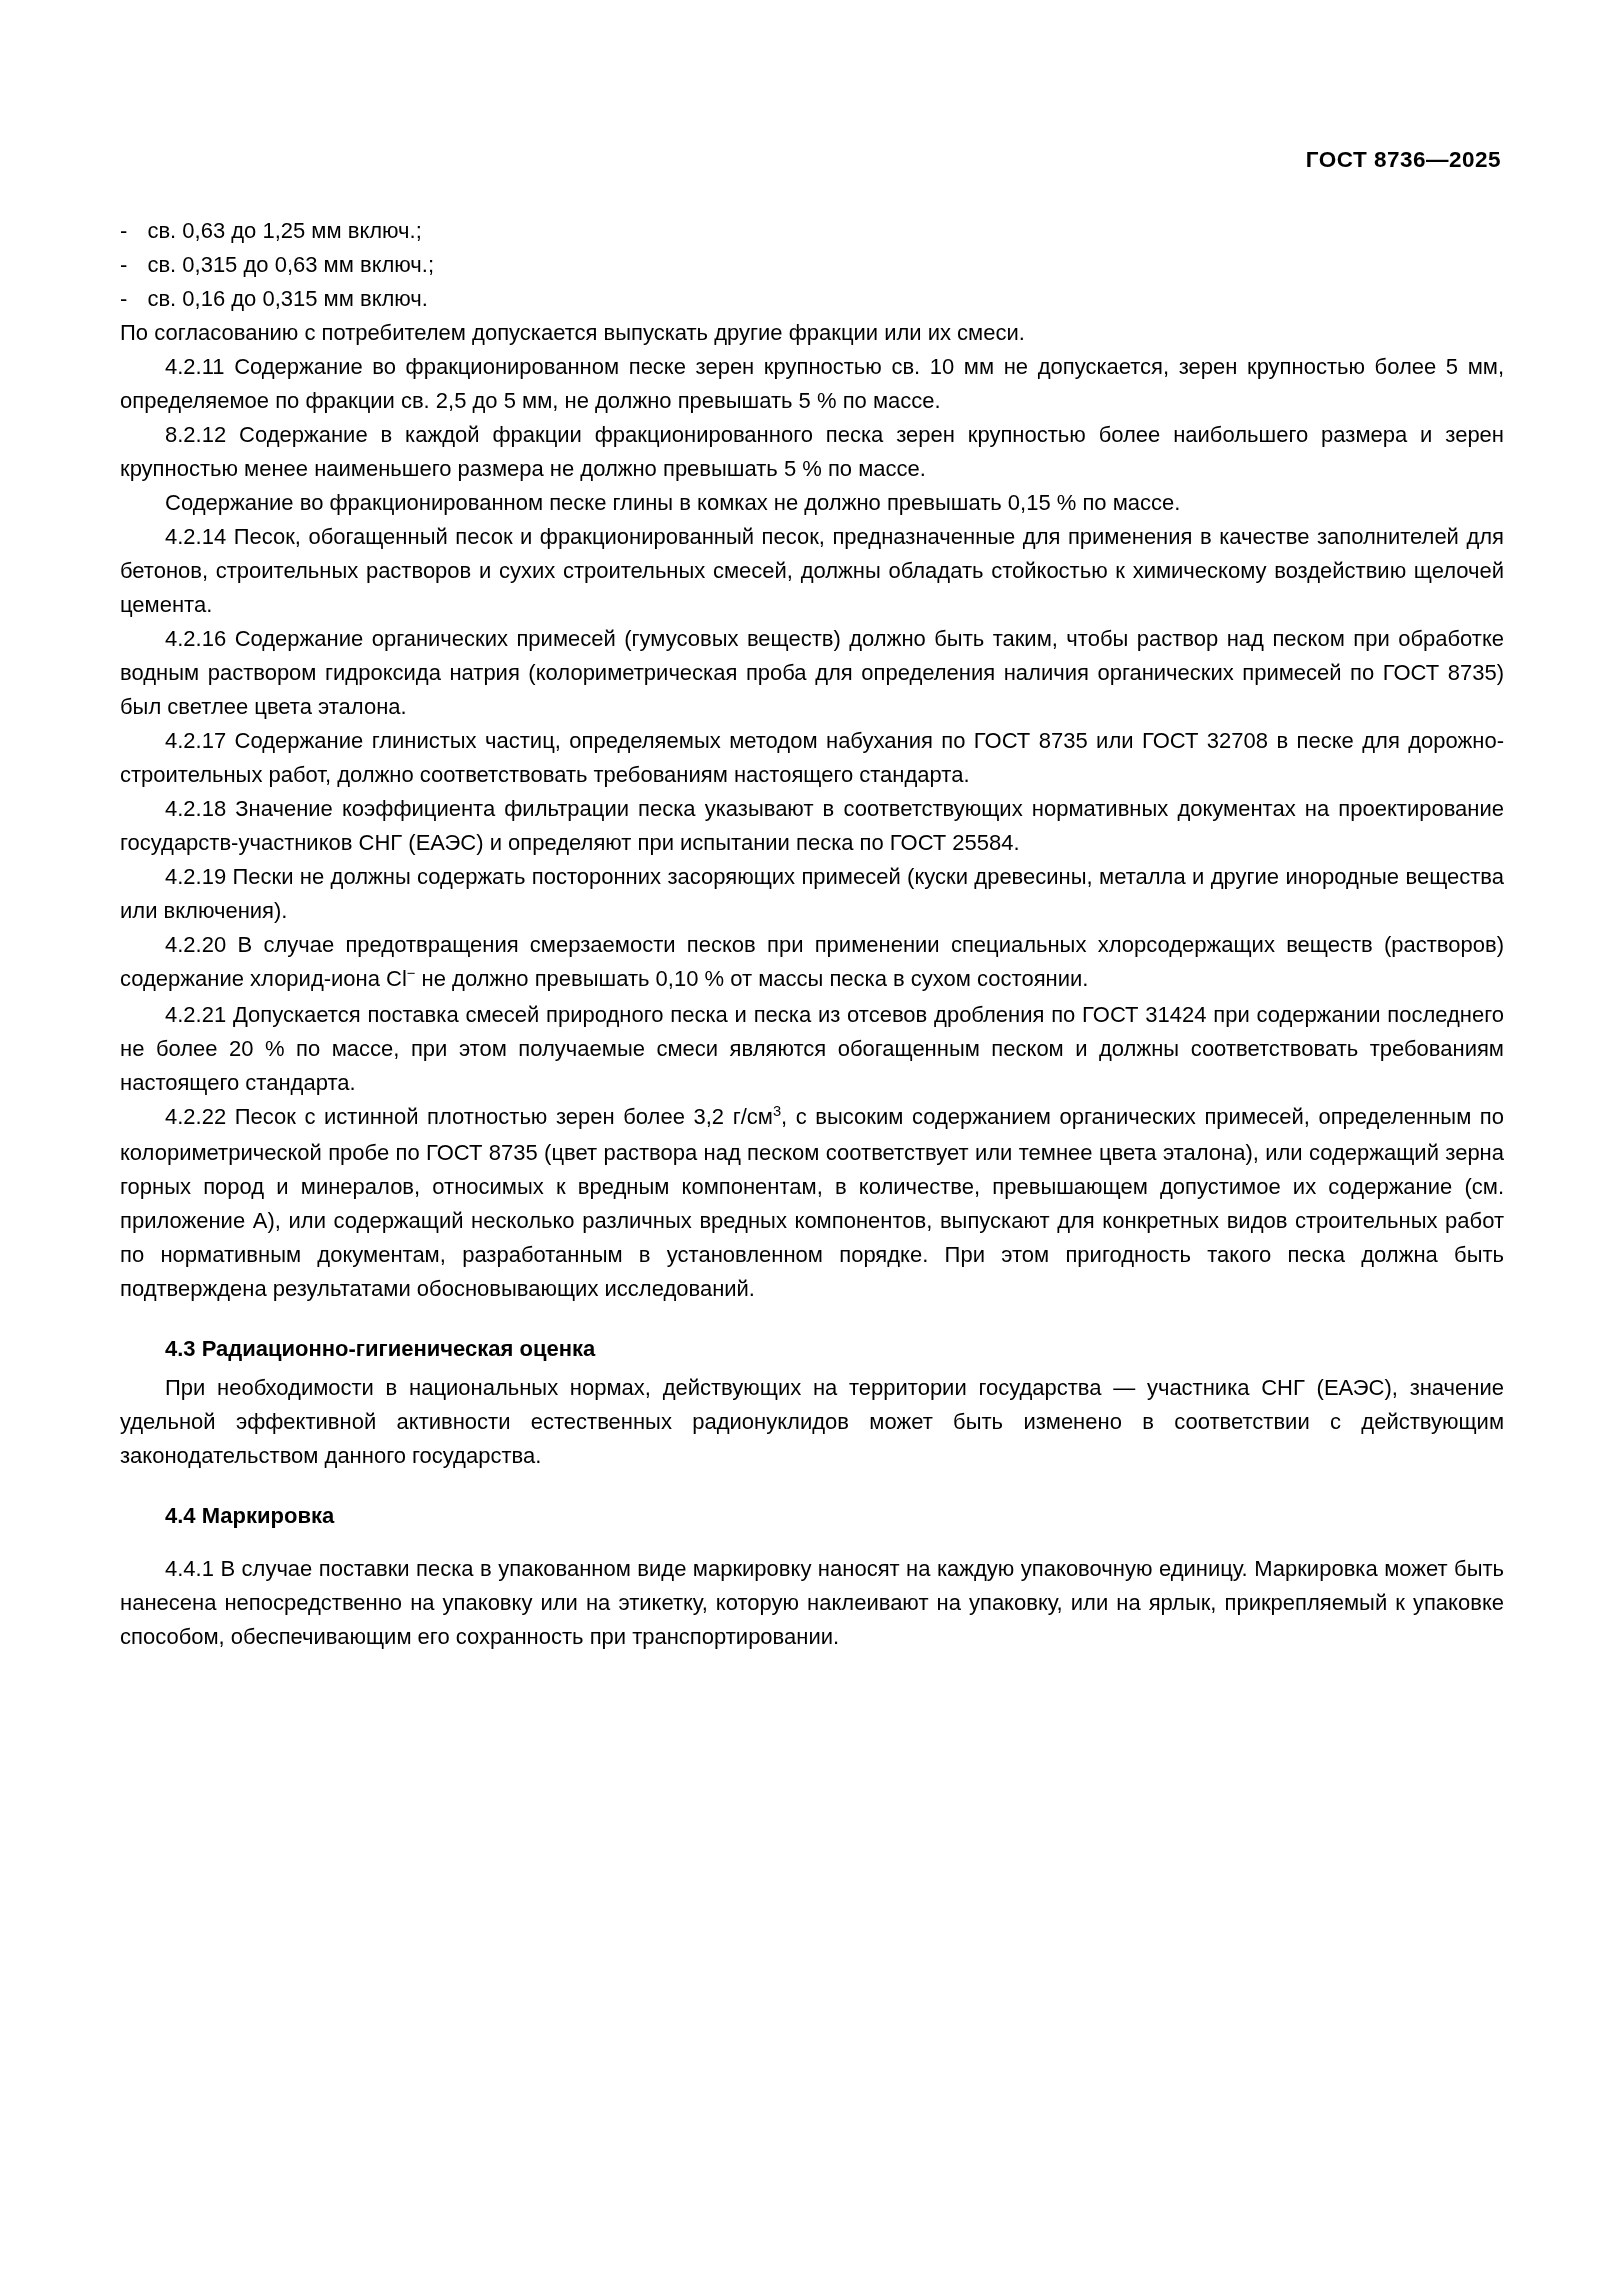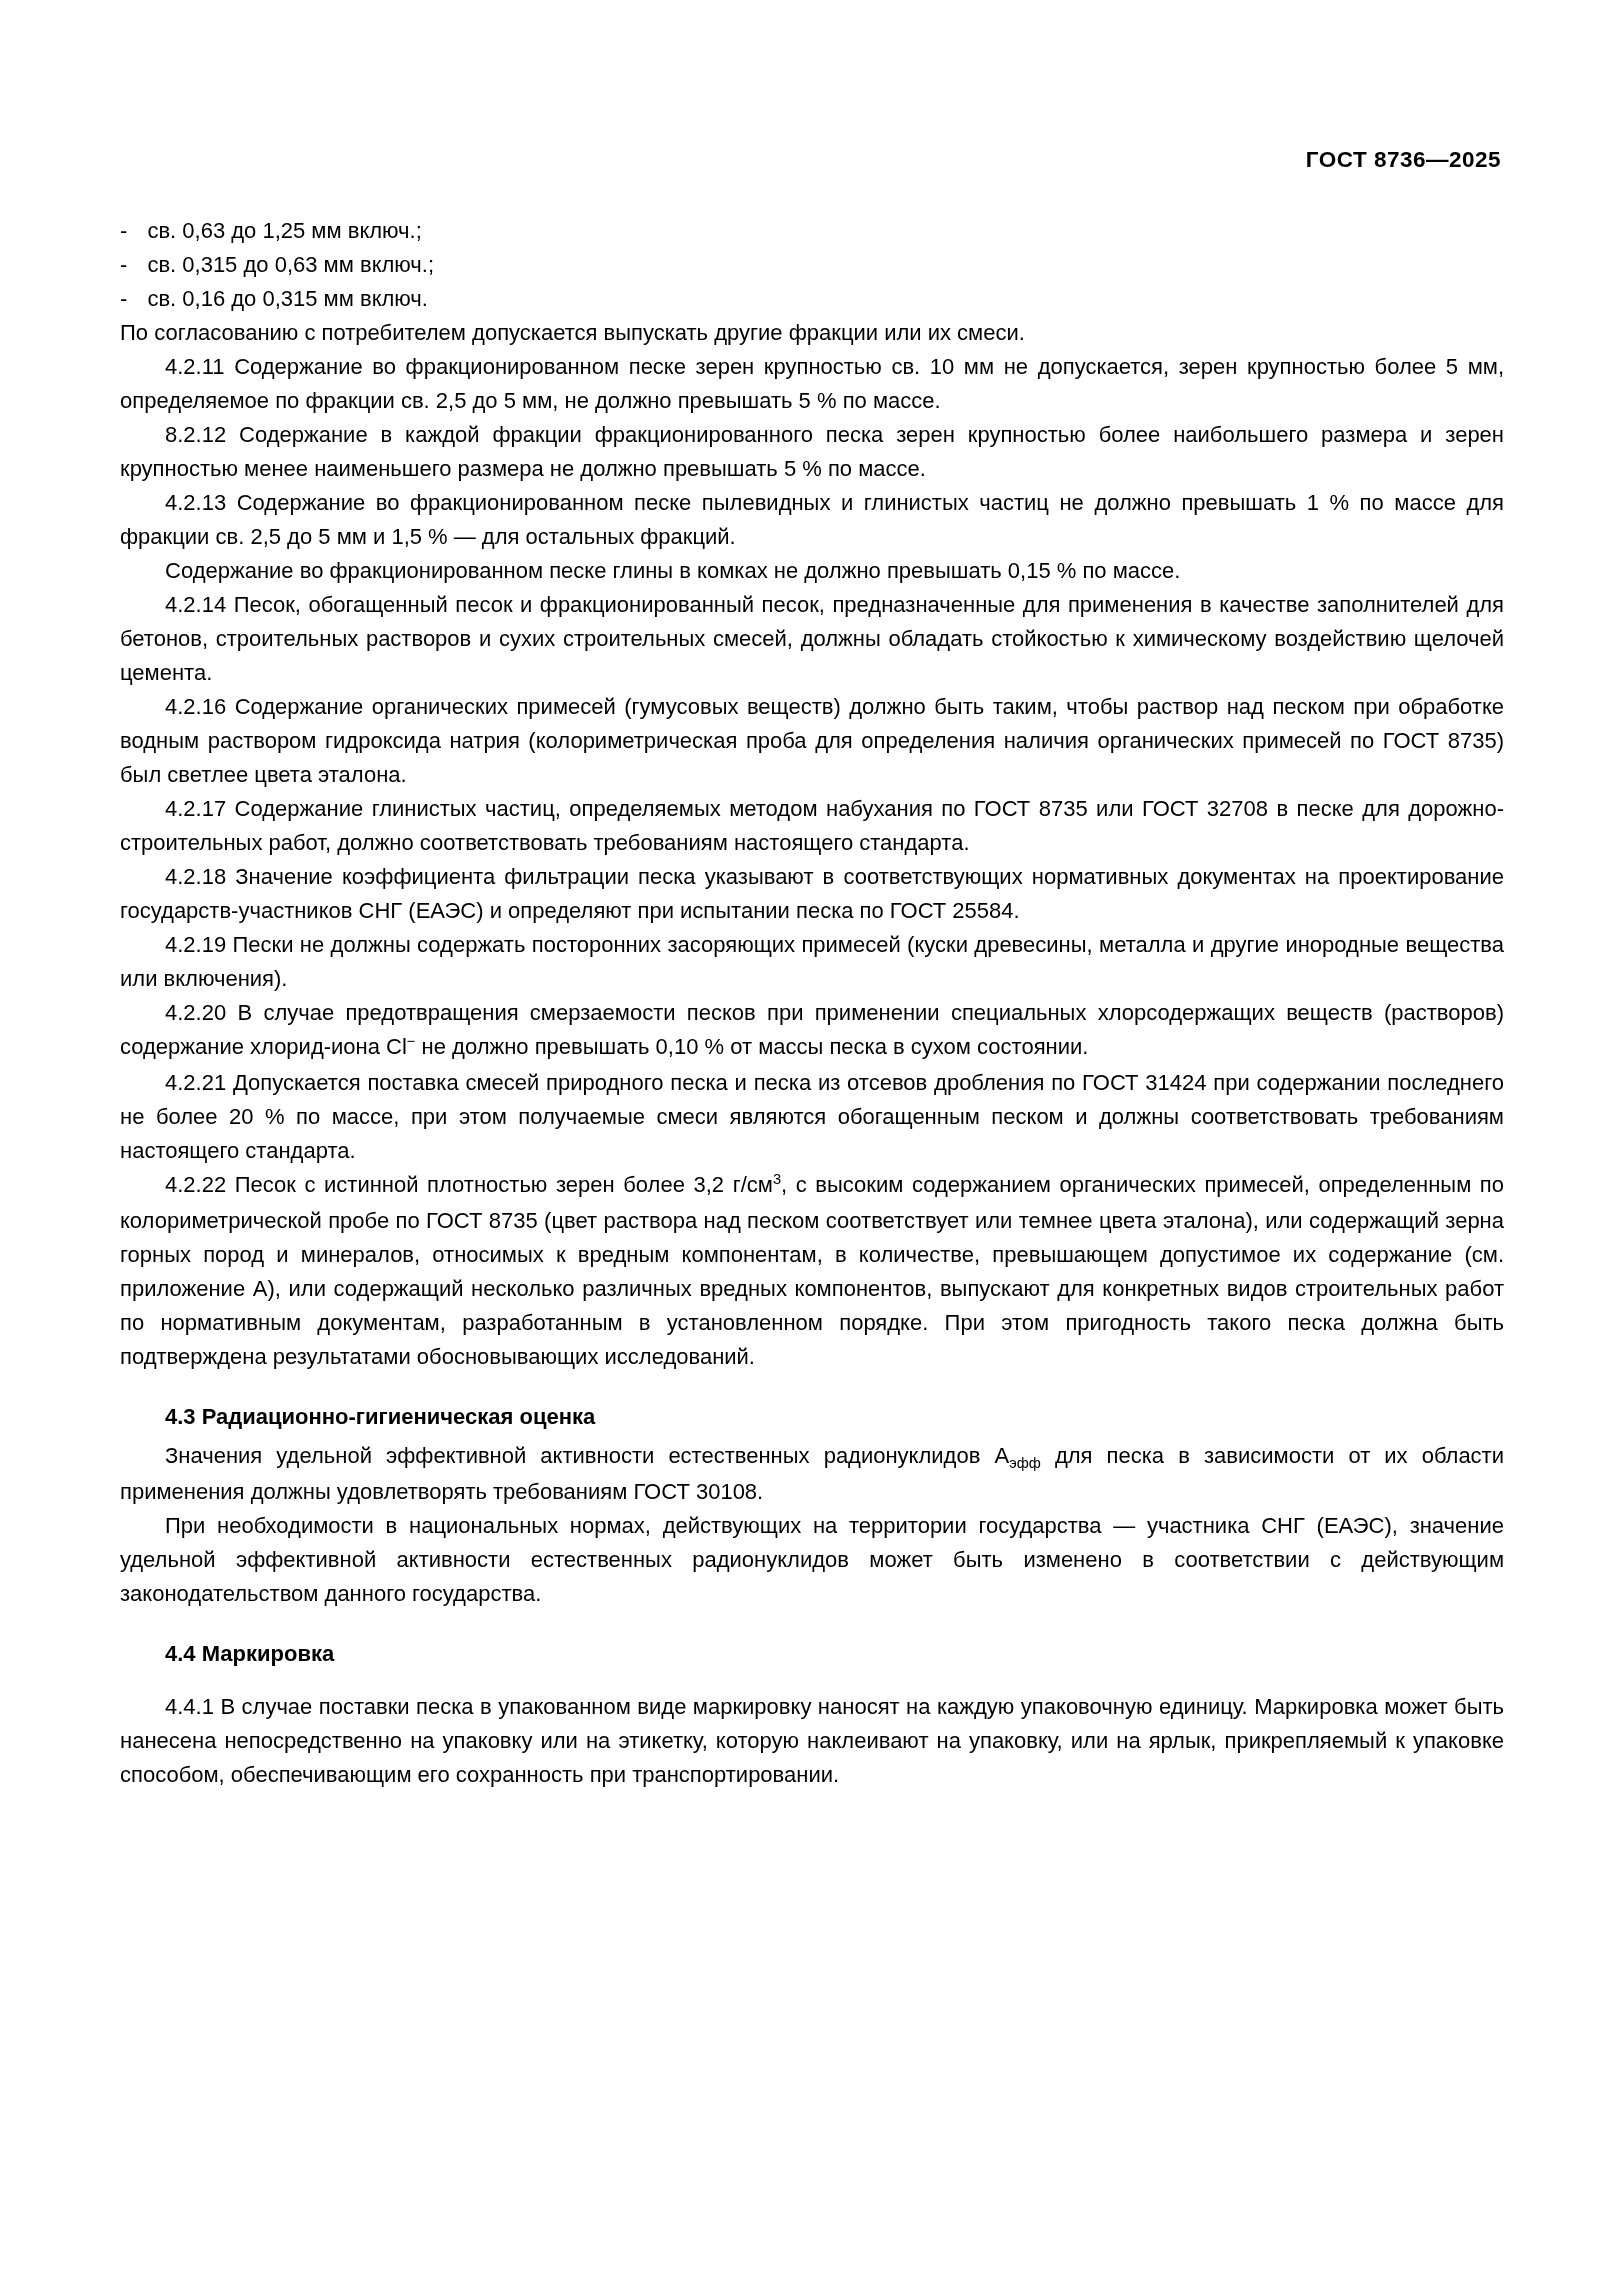--- a/index.html
+++ b/index.html
@@ -94,37 +94,35 @@
 
     <ul class="dash-list">
       <li><span class="dash">-</span><span>св. 0,63 до 1,25 мм включ.;</span></li>
       <li><span class="dash">-</span><span>св. 0,315 до 0,63 мм включ.;</span></li>
       <li><span class="dash">-</span><span>св. 0,16 до 0,315 мм включ.</span></li>
     </ul>
 
     <p>По согласованию с потребителем допускается выпускать другие фракции или их смеси.</p>
     <p class="ind">4.2.11  Содержание во фракционированном песке зерен крупностью св. 10 мм не допускается, зерен крупностью более 5 мм, определяемое по фракции св. 2,5 до 5 мм, не должно превышать 5 % по массе.</p>
     <p class="ind">8.2.12  Содержание в каждой фракции фракционированного песка зерен крупностью более наибольшего   размера и зерен крупностью менее наименьшего размера не должно превышать 5 % по массе.</p>
-    <p class="ind">4.2.13  Содержание во фракционированном песке пылевидных и глинистых частиц не должно превышать 1 % по массе для фракции св. 2,5 до 5 мм и 1,5 % — для остальных фракций.</p>
     <p class="ind">Содержание во фракционированном песке глины в комках не должно превышать 0,15 % по массе.</p>
     <p class="ind">4.2.14  Песок, обогащенный песок и фракционированный песок, предназначенные для применения в качестве заполнителей для бетонов, строительных растворов и сухих строительных смесей, должны обладать стойкостью к химическому воздействию щелочей цемента.</p>
     <p class="ind">4.2.16  Содержание органических примесей (гумусовых веществ) должно быть таким, чтобы раствор над песком при обработке водным раствором гидроксида натрия (колориметрическая проба для определения наличия органических примесей по ГОСТ 8735) был светлее цвета эталона.</p>
     <p class="ind">4.2.17  Содержание глинистых частиц, определяемых методом набухания по ГОСТ 8735 или ГОСТ 32708 в песке для дорожно-строительных работ, должно соответствовать требованиям настоящего стандарта.</p>
     <p class="ind">4.2.18  Значение коэффициента фильтрации песка указывают в соответствующих нормативных документах на проектирование государств-участников СНГ (ЕАЭС) и определяют при испытании песка по ГОСТ 25584.</p>
     <p class="ind">4.2.19  Пески не должны содержать посторонних засоряющих примесей (куски древесины, металла и другие инородные вещества или включения).</p>
 
     <p class="ind"><span>4.2.20  В случае предотвращения смерзаемости песков при применении специальных хлорсодержащих веществ (растворов) содержание хлорид-иона Cl</span><sup>−</sup><span> не должно превышать 0,10 % от массы песка в сухом состоянии.</span></p>
 
     <p class="ind">4.2.21  Допускается поставка смесей природного песка и песка из отсевов дробления по ГОСТ 31424 при содержании последнего не более 20 % по массе, при этом получаемые смеси являются обогащенным песком и должны соответствовать требованиям настоящего стандарта.</p>
 
     <p class="ind"><span>4.2.22  Песок с истинной плотностью зерен более 3,2 г/см</span><sup>3</sup><span>, с высоким содержанием органических примесей, определенным по колориметрической пробе по ГОСТ 8735 (цвет раствора над песком соответствует или темнее цвета эталона), или содержащий зерна горных пород и минералов, относимых к вредным компонентам, в количестве, превышающем допустимое их содержание (см. приложение А), или содержащий несколько различных вредных компонентов, выпускают для конкретных видов строительных работ по нормативным документам, разработанным в установленном порядке. При этом пригодность такого песка должна быть подтверждена результатами обосновывающих исследований.</span></p>
 
     <h2 class="sub">4.3  Радиационно-гигиеническая оценка</h2>
 
-    <p class="ind"><span>Значения удельной эффективной активности естественных радионуклидов А</span><sub>эфф</sub><span> для песка в зависимости от их области применения должны удовлетворять требованиям ГОСТ 30108.</span></p>
 
     <p class="ind">При необходимости в национальных нормах, действующих на территории государства — участника СНГ (ЕАЭС), значение удельной эффективной активности естественных радионуклидов может быть изменено в соответствии с действующим законодательством данного государства.</p>
 
     <h2 class="sub">4.4  Маркировка</h2>
 
     <p class="ind" style="margin-top:19px">4.4.1  В случае поставки песка в упакованном виде маркировку наносят на каждую упаковочную единицу. Маркировка может быть нанесена непосредственно на упаковку или на этикетку, которую наклеивают на упаковку, или на ярлык, прикрепляемый к упаковке способом, обеспечивающим его сохранность при транспортировании.</p>
 
   </div>
 
   <div class="pageno">5</div>

